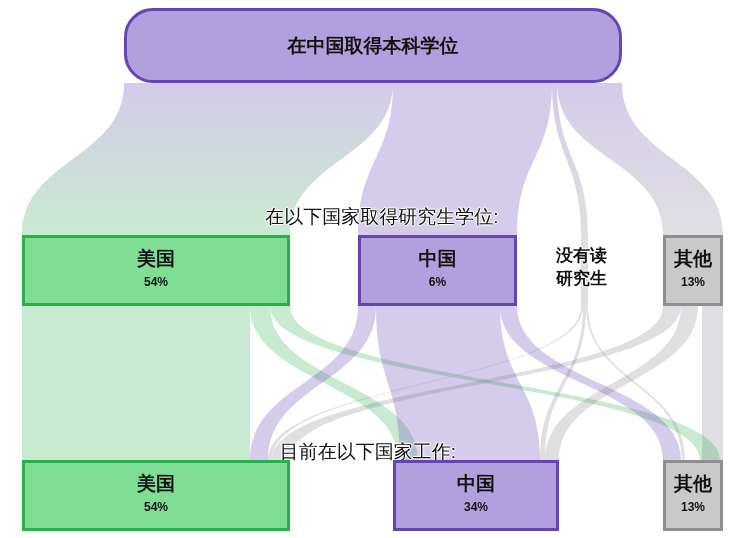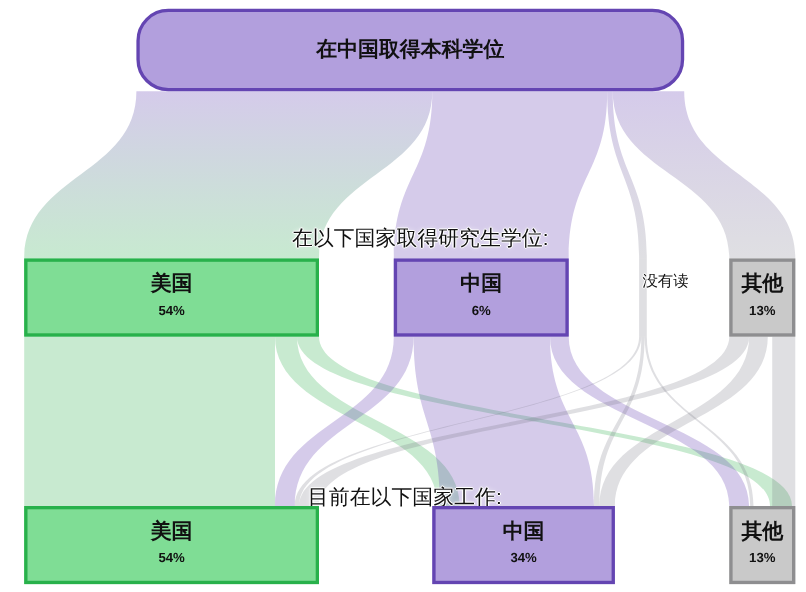--- a/index.html
+++ b/index.html
@@ -16,21 +16,21 @@
   .node-title{font-size:19px;font-weight:700;line-height:24px;}
   .node-value{font-size:12px;font-weight:700;line-height:23px;}
   .section-label{
     position:absolute;transform:translateX(-50%);white-space:nowrap;
     font-size:19px;font-weight:400;
     text-shadow:0 1px 0 #fff,0 -1px 0 #fff,1px 0 0 #fff,-1px 0 0 #fff,0 0 5px #fff;
   }
   #label-grad{left:382px;top:188px;margin-top:16px;}
   #label-work{left:368px;top:415px;margin-top:24px;}
   .no-grad-label{
-    position:absolute;text-align:right;font-size:14px;line-height:23px;font-weight:400;
+    position:absolute;text-align:left;font-size:17px;line-height:23px;font-weight:700;
     text-shadow:0 1px 0 #fff,0 -1px 0 #fff,1px 0 0 #fff,-1px 0 0 #fff;
   }
 </style>
 </head>
 <body>
 
 <div class="stage">
 
   <svg width="733" height="538" viewBox="0 0 733 538">
     <defs>
@@ -75,20 +75,21 @@
     <div class="node-value">54%</div>
   </div>
 
   <div class="node" id="node-grad-china" style="left: 358px; top: 235px; width: 159px; height: 71px; background: rgb(178, 159, 221); border-color: rgb(100, 69, 178);">
     <div class="node-title">中国</div>
     <div class="node-value">6%</div>
   </div>
 
   <div class="no-grad-label" id="node-no-grad" style="left: 556px; top: 244px; width: 70px;">
     <div>没有读</div>
+    <div>研究生</div>
   </div>
 
   <div class="node" id="node-grad-other" style="left: 663px; top: 235px; width: 60px; height: 71px; background: rgb(201, 201, 201); border-color: rgb(142, 142, 144);">
     <div class="node-title">其他</div>
     <div class="node-value">13%</div>
   </div>
 
   <div class="section-label" id="label-work">目前在以下国家工作:</div>
 
   <div class="node" id="node-work-us" style="left: 22px; top: 460px; width: 268px; height: 71px; background: rgb(127, 221, 149); border-color: rgb(40, 177, 75);">

